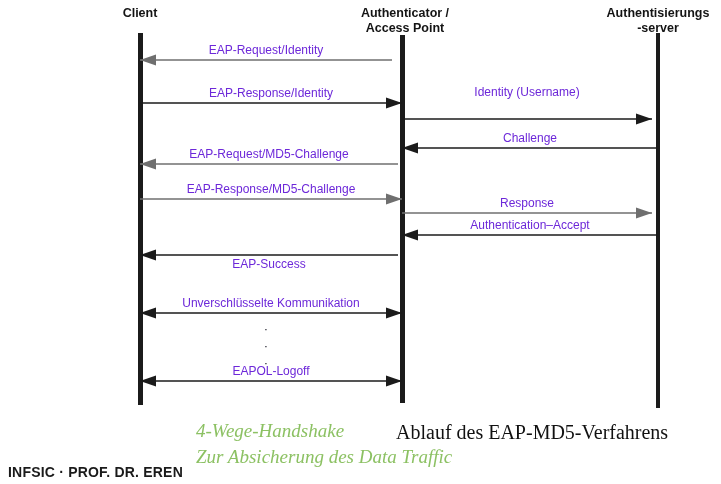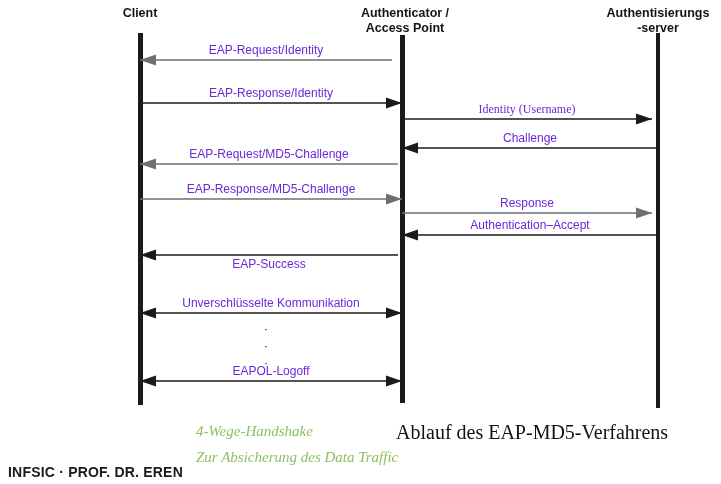--- a/index.html
+++ b/index.html
@@ -66,21 +66,21 @@
   .dots span { display: block; }
 
   
   #caption-green {
     position: absolute;
     left: 196px;
     top: 418px;
     width: 260px;
     font-family: "Liberation Serif", serif;
     font-style: italic;
-    font-size: 15px;
+    font-size: 19px;
     line-height: 26px;
     color: #8CC163;
     white-space: pre-line;
   }
   #caption-black {
     position: absolute;
     left: 396px;
     top: 421px;
     font-family: "Liberation Serif", serif;
     font-size: 20px;
@@ -161,21 +161,21 @@
           <polygon points="140,313 156,307.5 156,318.5" fill="#1b1b1b"></polygon>
         </g>
         <g>
           <line x1="140" x2="402" y1="381" y2="381" stroke="#1b1b1b" stroke-width="1.4"></line>
           <polygon points="402,381 386,375.5 386,386.5" fill="#1b1b1b"></polygon>
           <polygon points="140,381 156,375.5 156,386.5" fill="#1b1b1b"></polygon>
         </g>
       </svg>
       <div class="msg-label" style="left: 116px; width: 300px; top: 43px;">EAP-Request/Identity</div>
       <div class="msg-label" style="left: 121px; width: 300px; top: 86px;">EAP-Response/Identity</div>
-      <div class="msg-label" style="left: 377px; width: 300px; top: 102px; font-family: Liberation Serif, serif;">Identity (Username)</div>
+      <div class="msg-label" style="left: 377px; width: 300px; top: 85px;">Identity (Username)</div>
       <div class="msg-label" style="left: 380px; width: 300px; top: 131px;">Challenge</div>
       <div class="msg-label" style="left: 119px; width: 300px; top: 147px;">EAP-Request/MD5-Challenge</div>
       <div class="msg-label" style="left: 121px; width: 300px; top: 182px;">EAP-Response/MD5-Challenge</div>
       <div class="msg-label" style="left: 377px; width: 300px; top: 196px;">Response</div>
       <div class="msg-label" style="left: 380px; width: 300px; top: 218px;">Authentication–Accept</div>
       <div class="msg-label" style="left: 119px; width: 300px; top: 238px; margin-top: 19px;">EAP-Success</div>
       <div class="msg-label" style="left: 121px; width: 300px; top: 296px;">Unverschlüsselte Kommunikation</div>
       <div class="msg-label" style="left: 121px; width: 300px; top: 364px;">EAPOL-Logoff</div>
     </div>
 

